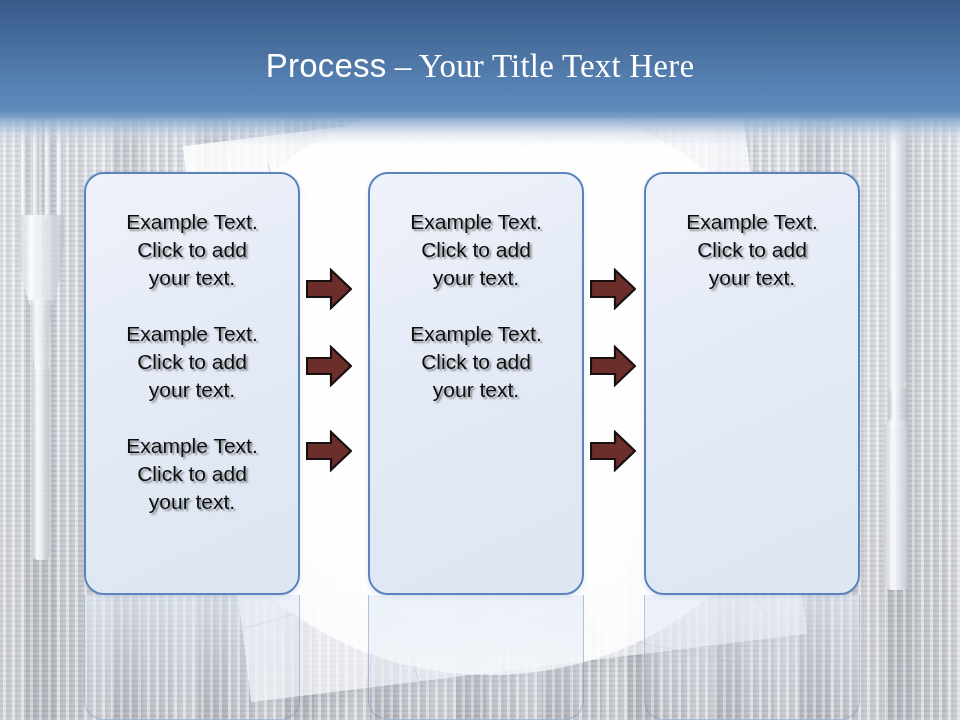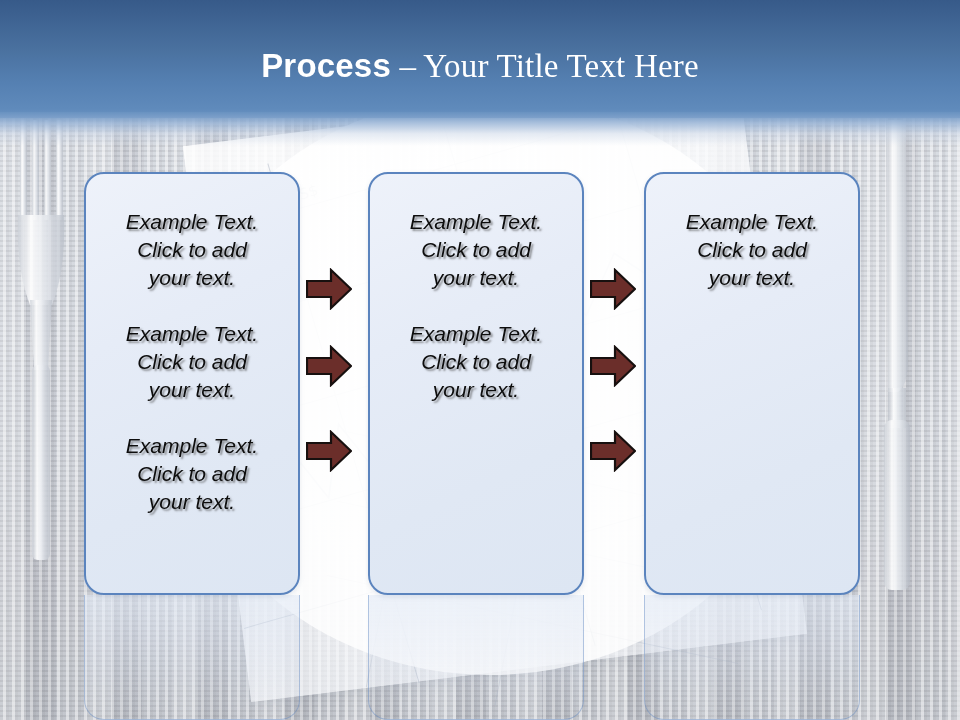--- a/index.html
+++ b/index.html
@@ -170,21 +170,21 @@
     left: 0;
     top: 46px;
     width: 960px;
     text-align: center;
     color: #ffffff;
     font-size: 33px;
     line-height: 40px;
     letter-spacing: 0.2px;
     white-space: nowrap;
   }
-  .slide-title .t-strong { font-weight: bold; }
+  .slide-title .t-strong { font-weight: normal; }
   .slide-title .t-rest   { font-weight: normal; font-family: Liberation Serif, serif; }
 
   
   .boxes-layer { position: absolute; inset: 0; }
 
   .pbox {
     position: absolute;
     box-sizing: border-box;
     border: 2px solid #5b84be;
     border-radius: 20px;
@@ -193,21 +193,20 @@
       #e6ecf7 35%,
       #e0e8f4 70%,
       #dde6f3 100%);
     box-shadow: 0 2px 5px rgba(90,110,150,0.14);
   }
   .pbox-body {
     padding: 34px 16px 0 16px;
     text-align: center;
   }
   .pbox-para {
-    font-style: italic;
     font-weight: normal;
     font-size: 21px;
     line-height: 28px;
     color: #0d0d0d;
     text-shadow: 2px 2px 2px rgba(60,60,60,0.55);
     margin: 0 0 28px 0;
     white-space: pre-line;
   }
 
   

